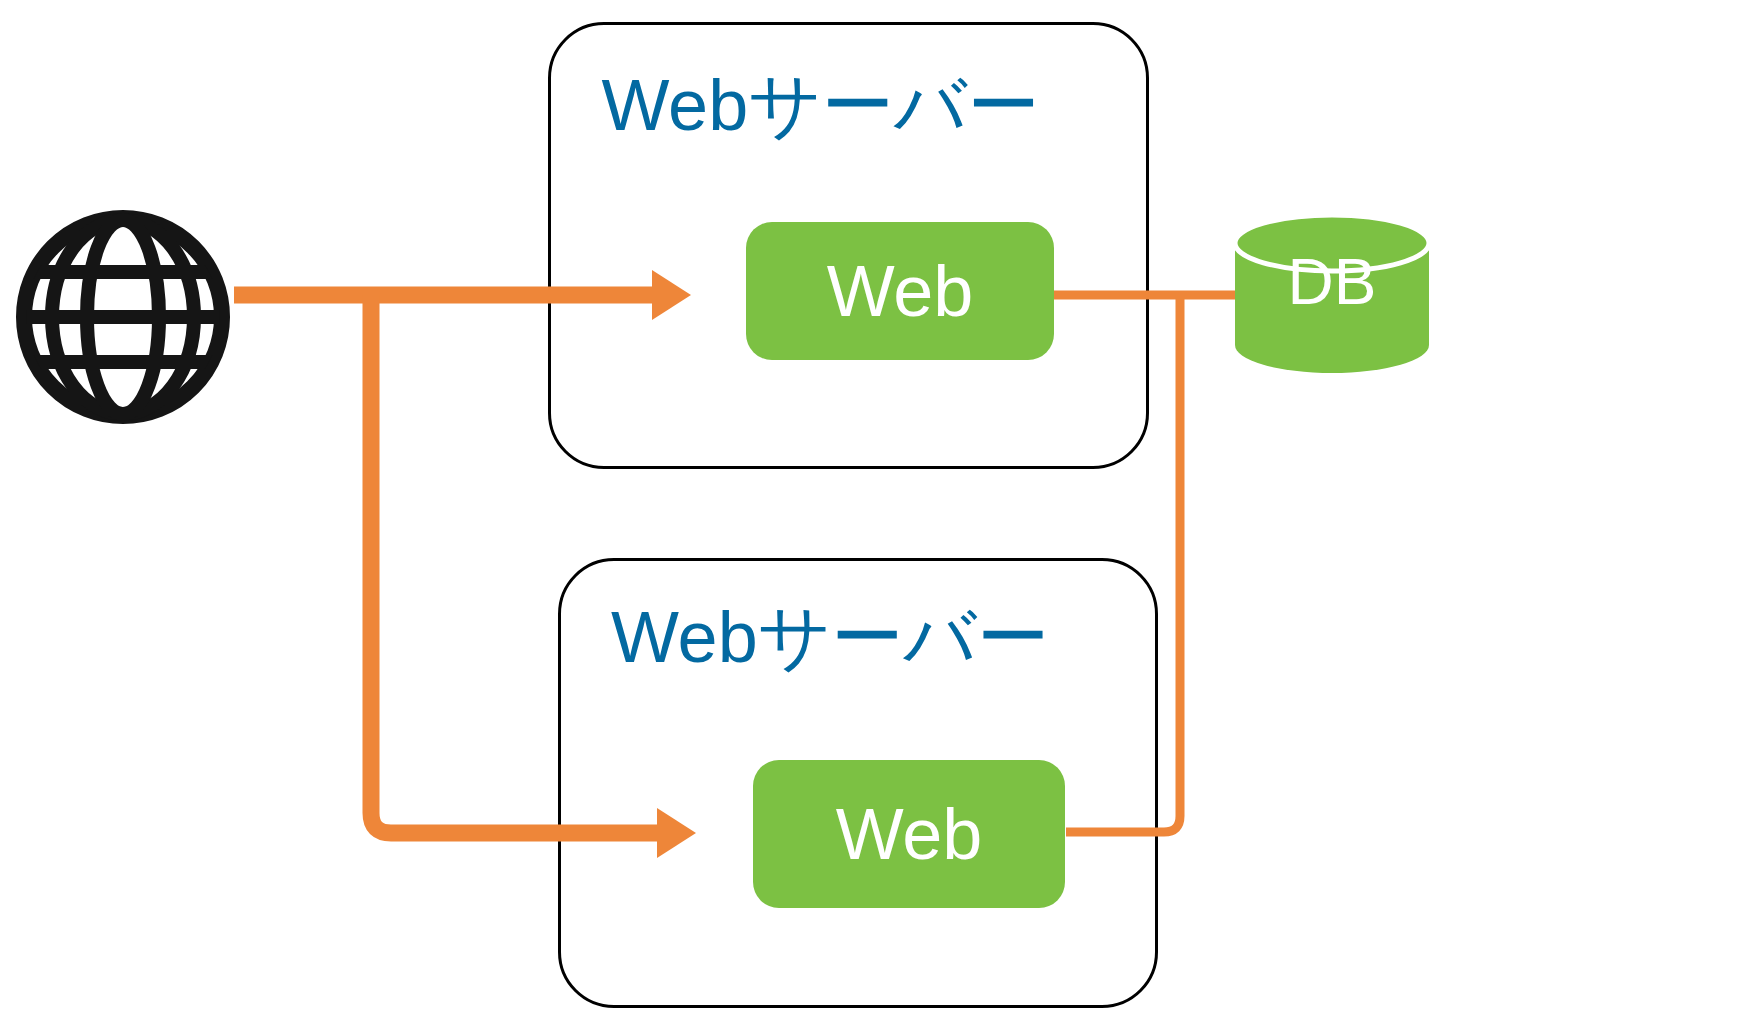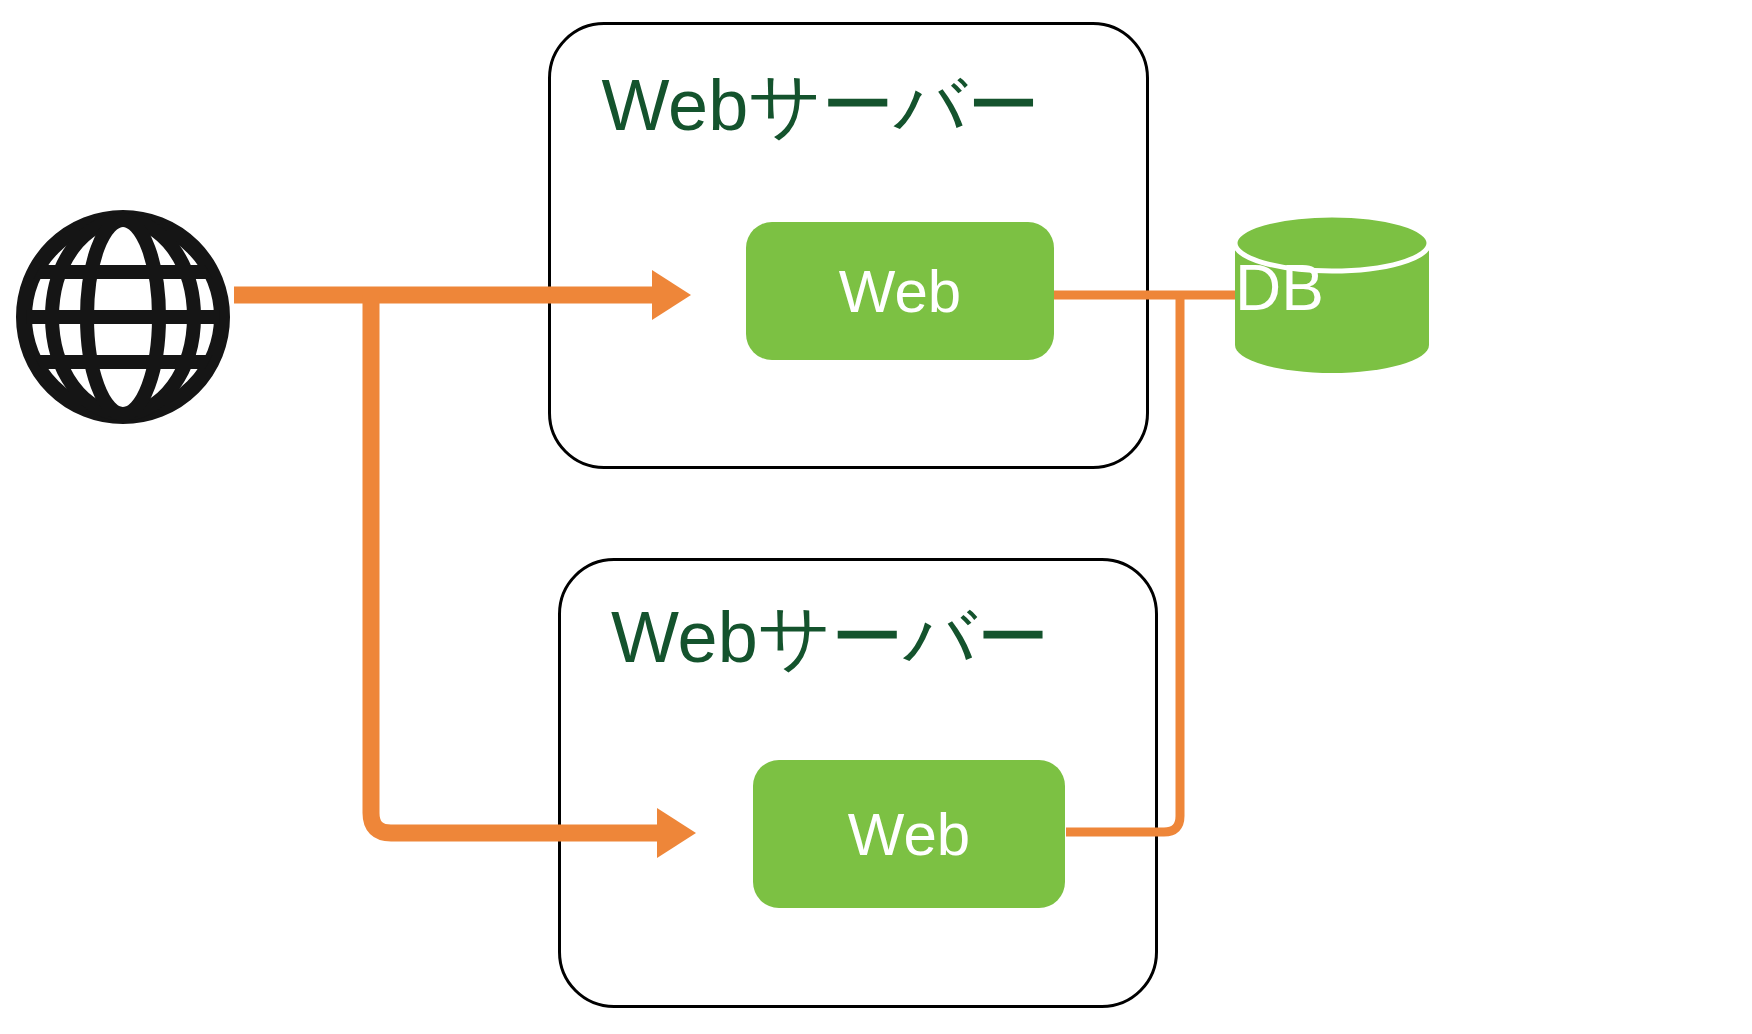--- a/index.html
+++ b/index.html
@@ -20,51 +20,52 @@
   }
   #web-server-1-box { left: 548px; top: 22px;  width: 601px; height: 447px; }
   #web-server-2-box { left: 558px; top: 558px; width: 600px; height: 450px; }
   #db-server-box    { left: 1202px; top: 23px; width: 535px; height: 440px; }
   .box-title {
     position: absolute;
     left: 0; right: 0;
     text-align: center;
     font-size: 72px;
     line-height: 80px;
-    color: #14532d;
+    color: #0369a1;
     white-space: nowrap;
   }
   #web-server-1-box .box-title { top: 40px; transform: translateX(-28px); }
   #web-server-2-box .box-title { top: 36px; transform: translateX(-28px); }
   #db-server-box   .box-title  { top: 34px; }
   .green-node {
     position: absolute;
     background: #7CC143;
     border-radius: 26px;
     display: flex;
     align-items: center;
     justify-content: center;
     color: #ffffff;
-    font-size: 60px;
+    font-size: 72px;
     z-index: 2;
   }
   #web-node-1 { left: 746px; top: 222px; width: 308px; height: 138px; }
   #web-node-2 { left: 753px; top: 760px; width: 312px; height: 148px; }
   #connector-layer {
     position: absolute;
     left: 0; top: 0;
     width: 1752px;
     height: 1034px;
     z-index: 5;
     pointer-events: none;
   }
   #db-node-label {
     position: absolute;
-    left: 1235px; top: 250px;
+    left: 1235px; top: 244px;
     width: 194px;
+    text-align: center;
     font-size: 64px;
     line-height: 76px;
     color: #ffffff;
     z-index: 6;
   }
 </style>
 </head>
 <body>
 
 <div id="canvas">

